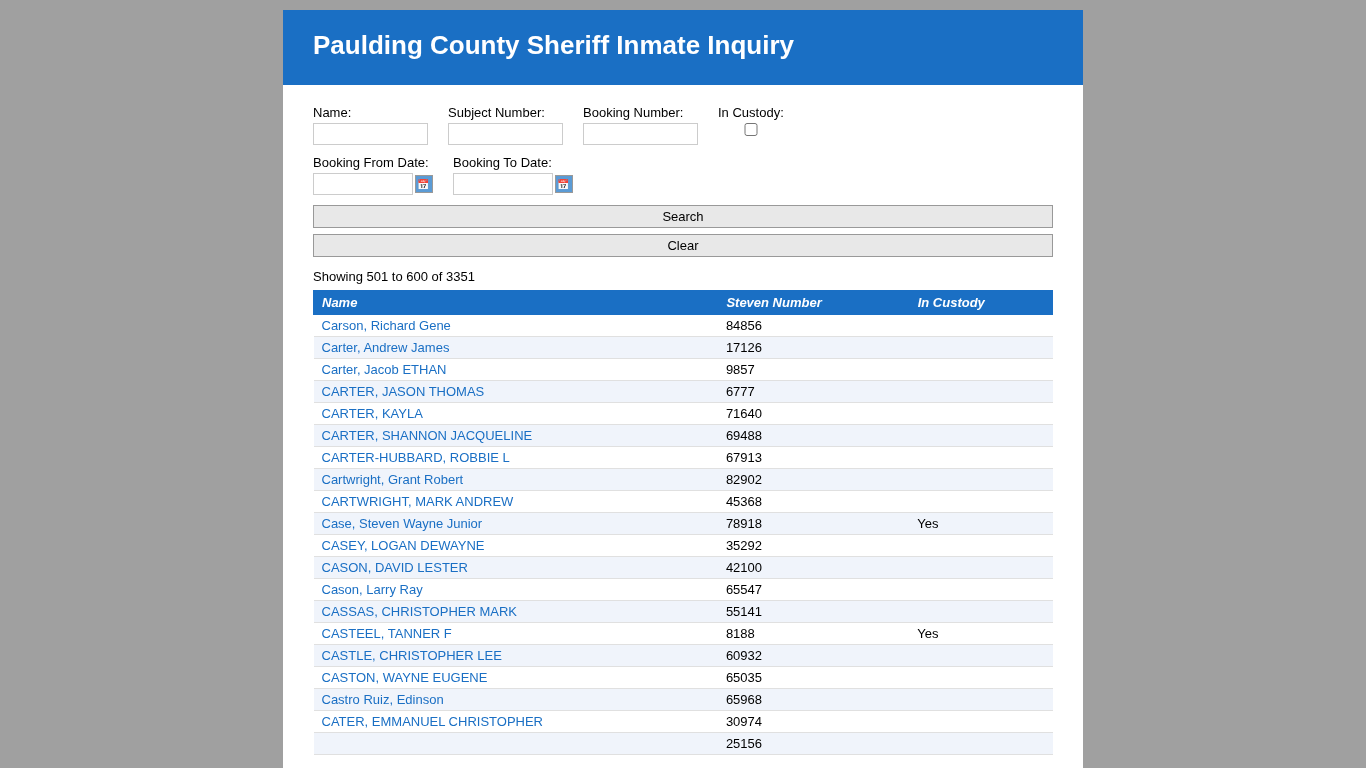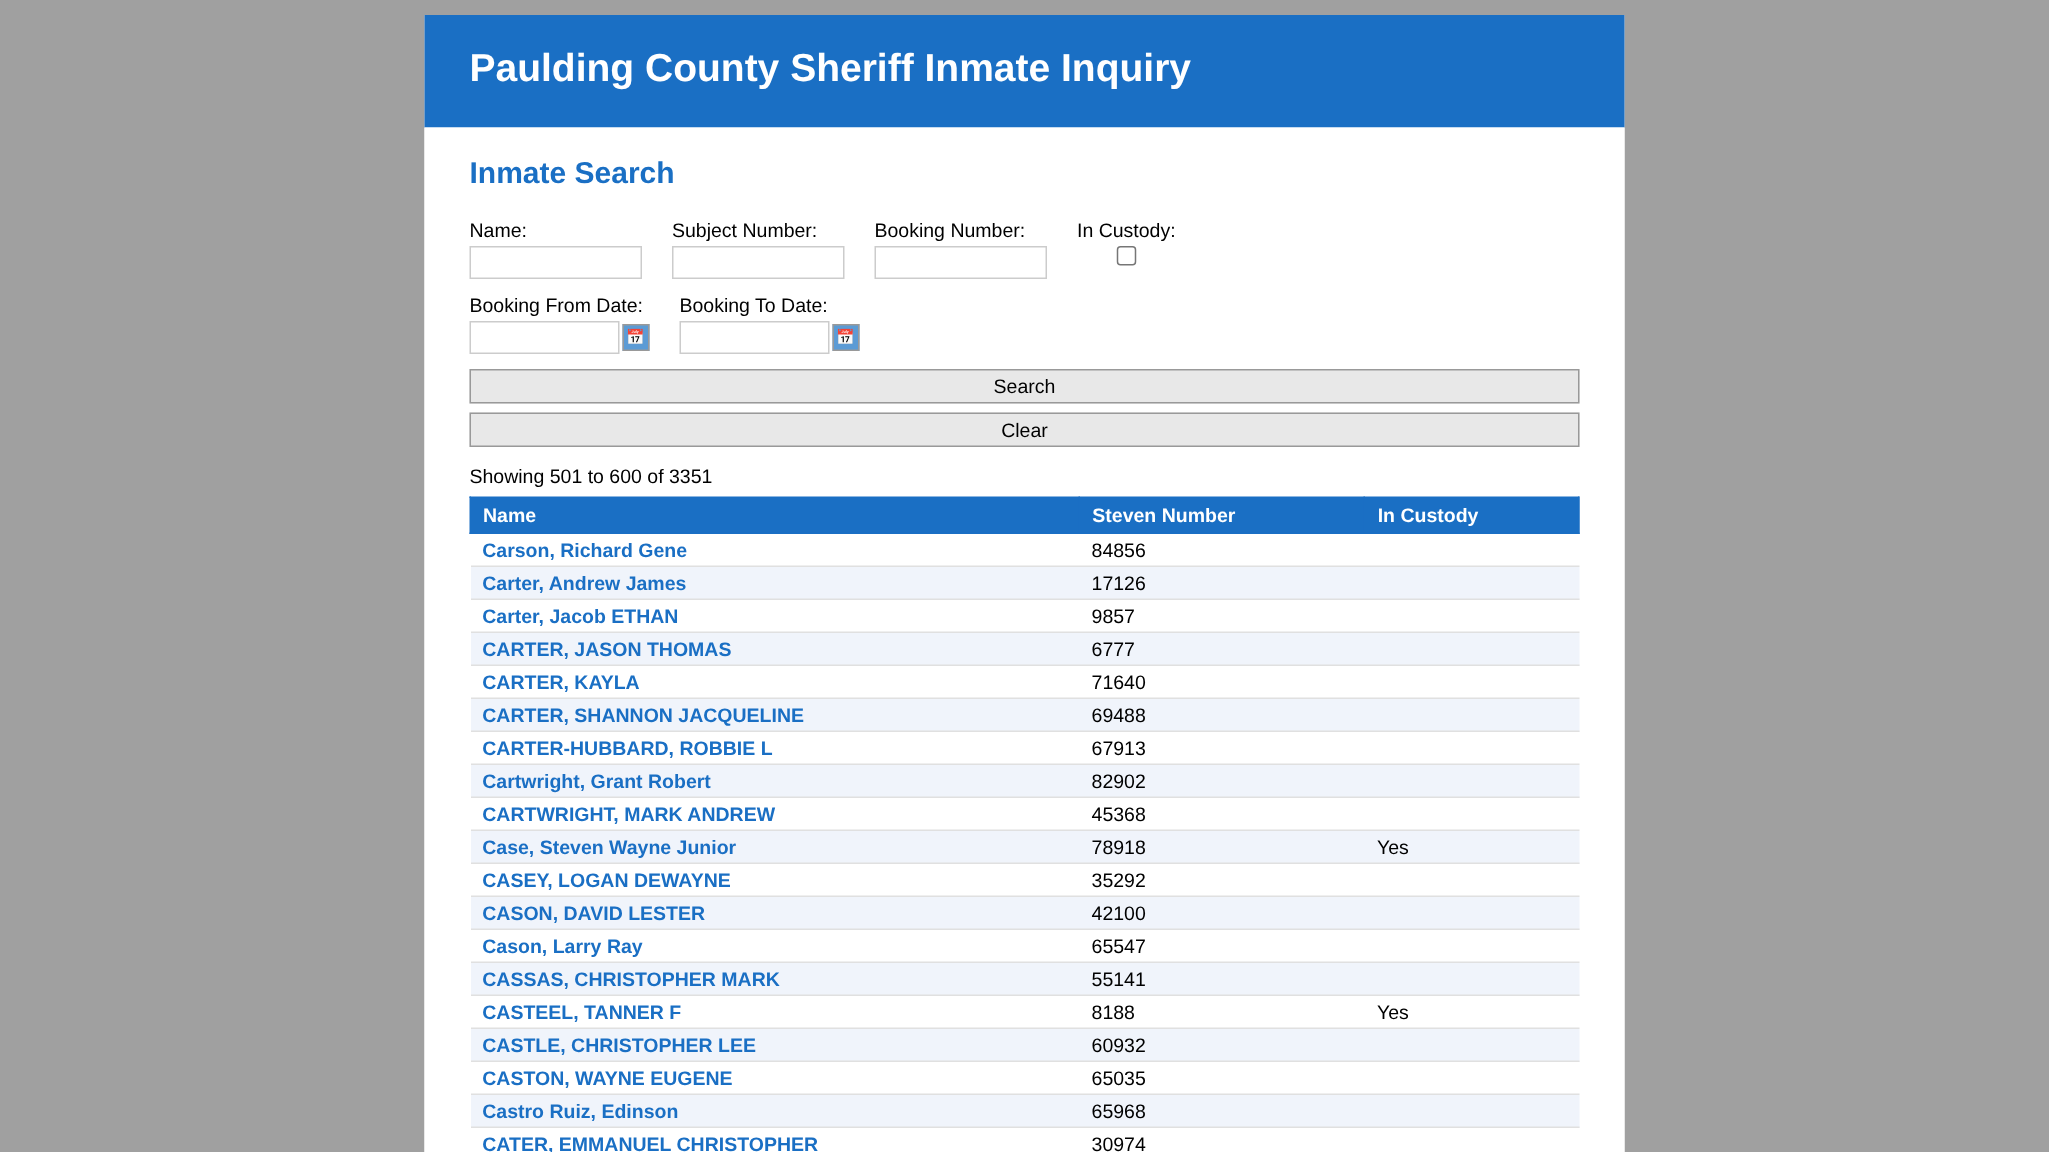--- a/index.html
+++ b/index.html
@@ -120,47 +120,46 @@
       border-collapse: collapse;
       width: 100%;
       font-size: 13px;
     }
     #inmate-table thead tr th {
       background: #1a6fc4;
       color: #fff;
       padding: 4px 8px;
       text-align: left;
       border: 1px solid #1a6fc4;
+      font-style: italic;
     }
     #inmate-table tbody tr {
       background: #fff;
     }
     #inmate-table tbody tr:nth-child(even) {
       background: #f0f4fb;
     }
     #inmate-table tbody tr td {
       padding: 3px 8px;
       border: none;
       border-bottom: 1px solid #e0e0e0;
     }
     #inmate-table tbody tr td a {
       color: #1a6fc4;
       text-decoration: none;
-      font-weight: bold;
     }
   </style>
 </head>
 <body>
 
 <div id="app-container">
   <div id="header">
     <div id="header-title">Paulding County Sheriff Inmate Inquiry</div>
   </div>
   <div id="content">
-    <div id="page-title">Inmate Search</div>
 
     <div class="form-section">
       <div class="form-row">
         <div class="form-field">
           <label>Name:</label>
           <input type="text" class="name-input" value="" style="">
         </div>
         <div class="form-field">
           <label>Subject Number:</label>
           <input type="text" class="subject-input" value="" style="">

